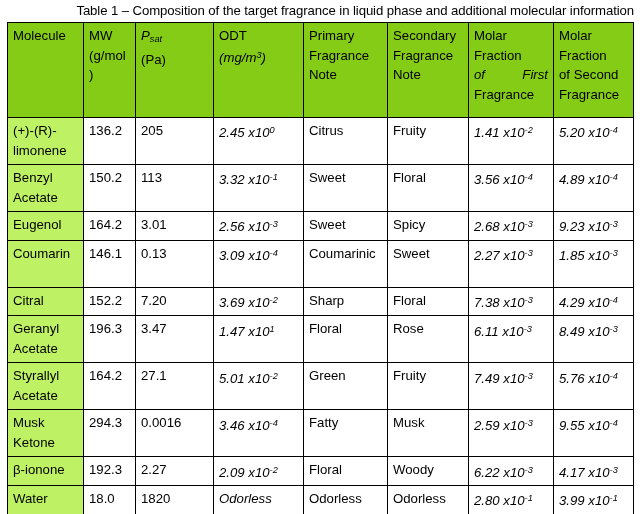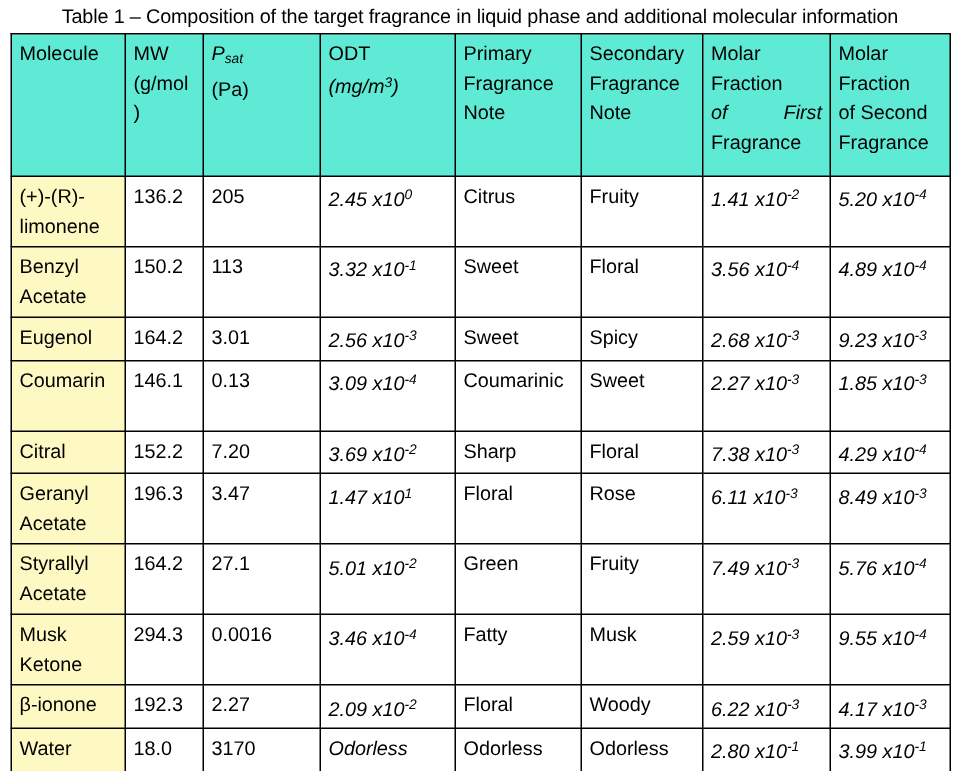--- a/index.html
+++ b/index.html
@@ -11,21 +11,21 @@
   body {
     width: 640px;
     height: 514px;
     font-family: "Liberation Sans", sans-serif;
     color: #000000;
     overflow: hidden;
   }
   #caption {
     font-size: 13.2px;
     line-height: 17px;
-    text-align: center;
+    text-align: right;
     padding: 2px 6px 3px 6px;
     color: #000;
     white-space: nowrap;
     letter-spacing: -0.1px;
   }
   #table-wrap {
     padding: 0 7px 0 7px;
   }
   table {
     border-collapse: collapse;
@@ -47,28 +47,28 @@
     border: 1px solid #000;
     vertical-align: top;
     padding: 3px 5px 3px 5px;
     line-height: 19.5px;
     font-weight: normal;
     text-align: left;
     word-wrap: break-word;
     overflow-wrap: break-word;
   }
   thead th {
-    background: #5eead4;
+    background: #84cc16;
     height: 88px;
   }
   tbody td {
     background: #ffffff;
   }
   tbody td.mol {
-    background: #fef9c3;
+    background: #bef264;
   }
   
   .hdr-just {
     text-align: justify;
     text-align-last: justify;
     font-style: italic;
   }
   .hdr-line { display: block; }
   sub {
     font-size: 9.2px;
@@ -227,21 +227,21 @@
           <td>2.27</td>
           <td><span class="nw">2.09 x10<sup>-2</sup></span></td>
           <td>Floral</td>
           <td>Woody</td>
           <td><span class="nw">6.22 x10<sup>-3</sup></span></td>
           <td><span class="nw">4.17 x10<sup>-3</sup></span></td>
         </tr>
         <tr class="r-short">
           <td class="mol">Water</td>
           <td>18.0</td>
-          <td>3170</td>
+          <td>1820</td>
           <td><span class="nw">Odorless</span></td>
           <td>Odorless</td>
           <td>Odorless</td>
           <td><span class="nw">2.80 x10<sup>-1</sup></span></td>
           <td><span class="nw">3.99 x10<sup>-1</sup></span></td>
         </tr>
       </tbody>
   </table>
 </div>
 

